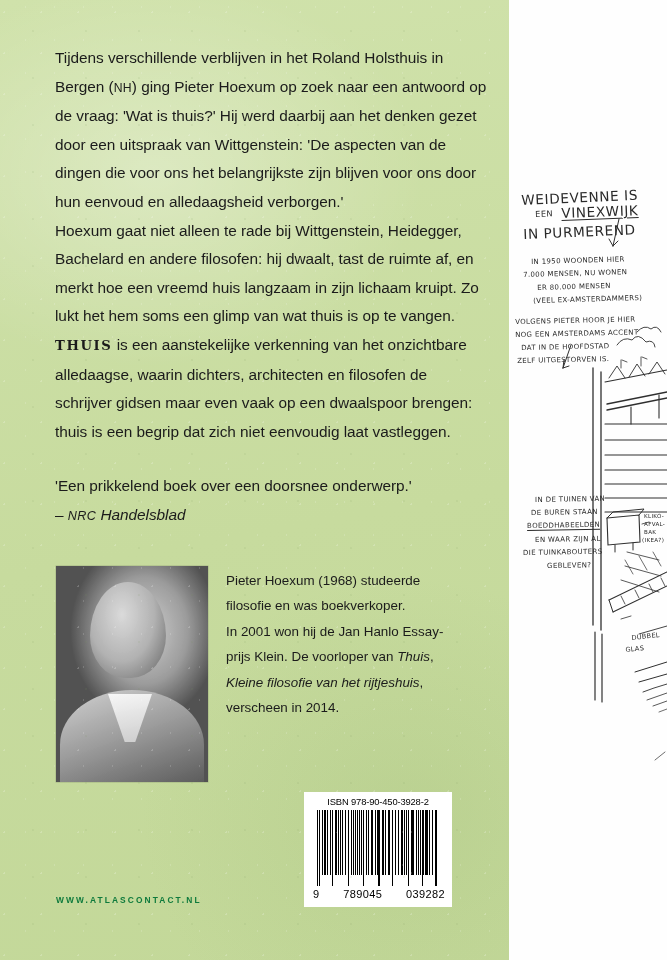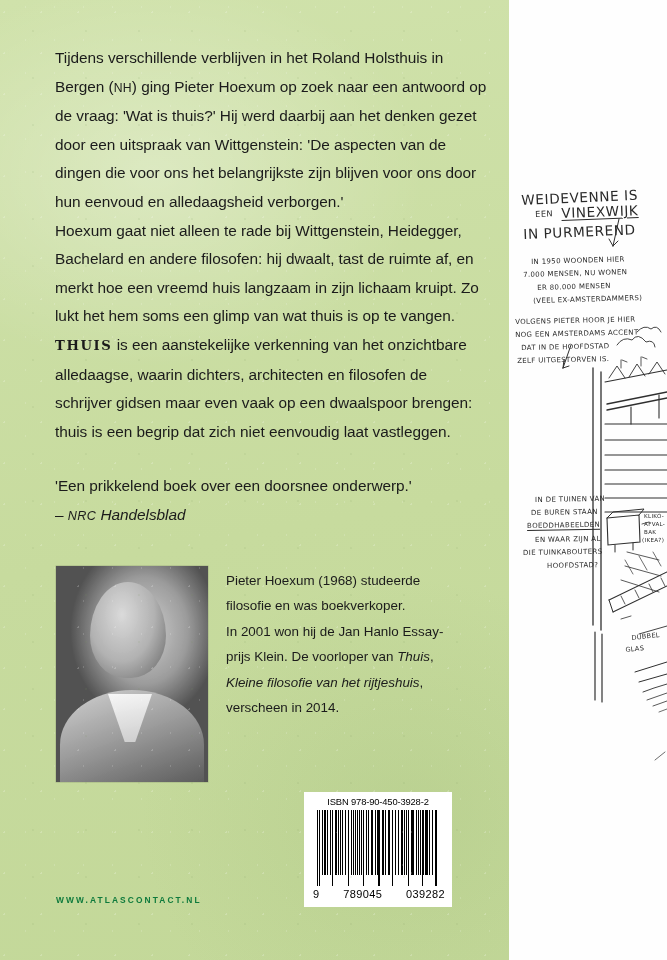--- a/index.html
+++ b/index.html
@@ -443,19 +443,19 @@
     <div class="hw tiny" style="left:135px; top:513px;">KLIKO-</div>
     <div class="hw tiny" style="left:135px; top:521px;">AFVAL-</div>
     <div class="hw tiny" style="left:135px; top:529px;">BAK</div>
     <div class="hw tiny" style="left:133px; top:537px;">(IKEA?)</div>
 
     <div class="hw small" style="left:26px; top:496px; transform:rotate(-1deg);">IN DE TUINEN VAN</div>
     <div class="hw small" style="left:22px; top:509px; transform:rotate(-1deg);">DE BUREN STAAN</div>
     <div class="hw small" style="left:18px; top:522px; transform:rotate(-1deg);"><u>BOEDDHABEELDEN</u></div>
     <div class="hw small" style="left:26px; top:536px; transform:rotate(-1deg);">EN WAAR ZIJN AL</div>
     <div class="hw small" style="left:14px; top:549px; transform:rotate(-1deg);">DIE TUINKABOUTERS</div>
-    <div class="hw small" style="left:38px; top:562px; transform:rotate(-1deg);">HOOFDSTAD?</div>
+    <div class="hw small" style="left:38px; top:562px; transform:rotate(-1deg);">GEBLEVEN?</div>
 
     <div class="hw tiny" style="left:122px; top:634px; transform:rotate(-6deg); font-size:6.6px;">DUBBEL</div>
     <div class="hw tiny" style="left:116px; top:646px; transform:rotate(-6deg); font-size:6.6px;">GLAS</div>
   </div>
 
 </div>
 
 </body></html>

